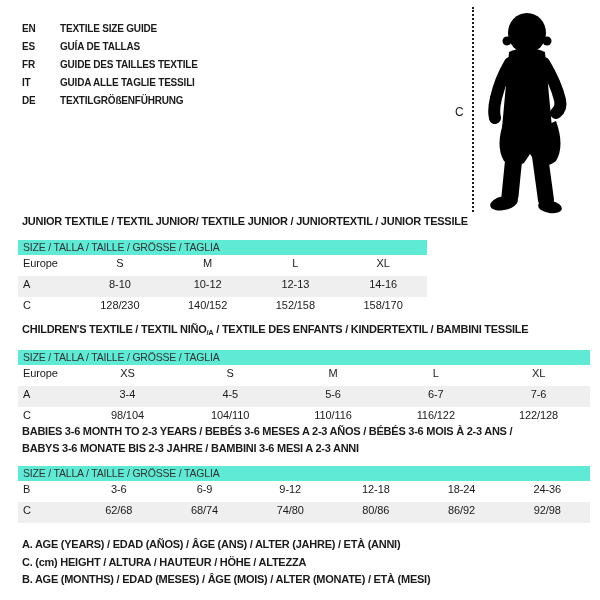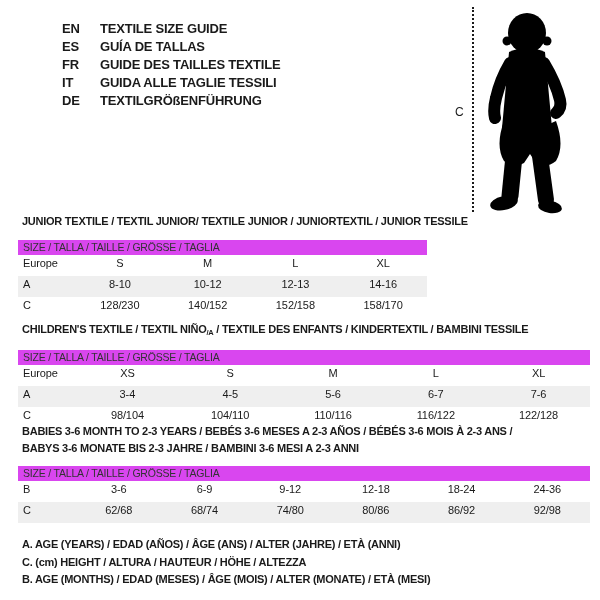--- a/index.html
+++ b/index.html
@@ -6,39 +6,39 @@
   html,body { width:600px; height:600px; }
   body {
     position:relative;
     background:#ffffff;
     color:#1a1a1a;
     font-family:"Liberation Sans", sans-serif;
     overflow:hidden;
   }
   
   .langs { position:absolute; left:22px; top:20px; }
-  .lang-row { display:flex; font-weight:bold; font-size:13px; line-height:18px; letter-spacing:-0.2px;margin-left:40px; }
+  .lang-row { display:flex; font-weight:bold; font-size:10px; line-height:18px; letter-spacing:-0.2px; }
   .lang-code { width:38px; }
 
   
   .dotline { position:absolute; left:472px; top:7px; height:205px; width:0; border-left:2px dotted #1a1a1a; }
   .cmark { position:absolute; left:455px; top:105px; font-size:12px; }
   .baby-svg { position:absolute; left:482px; top:8px; }
 
   
   .sec { position:absolute; left:18px; }
   .sec1 { top:213px; width:409px; }
   .sec2 { top:321px; width:572px; }
   .sec3 { top:423px; width:572px; }
   .sec-title { font-weight:bold; font-size:11px; line-height:17px; letter-spacing:-0.25px; padding-left:4px; white-space:nowrap; }
   .sub { font-size:7.5px; vertical-align:-2px; }
   .sec1 .bar { margin-top:10px; }
   .sec2 .bar { margin-top:9px; }
   .sec3 .bar { margin-top:9px; }
-  .bar { background:#d946ef; height:15px; line-height:15px; font-size:10.5px; color:#333333; padding-left:5px; letter-spacing:-0.2px; }
+  .bar { background:#5eead4; height:15px; line-height:15px; font-size:10.5px; color:#333333; padding-left:5px; letter-spacing:-0.2px; }
   .trow { display:flex; height:21px; line-height:16.5px; font-size:11px; letter-spacing:-0.1px; }
   .trow.alt { background:#efefef; }
   .tlabel { width:58px; padding-left:5px; }
   .tcell { flex:1; text-align:center; }
 
   
   .legend { position:absolute; left:22px; top:536px; }
   .legend-line { font-weight:bold; font-size:11px; line-height:17.5px; letter-spacing:-0.25px; white-space:nowrap; }
 </style>
 </head>

